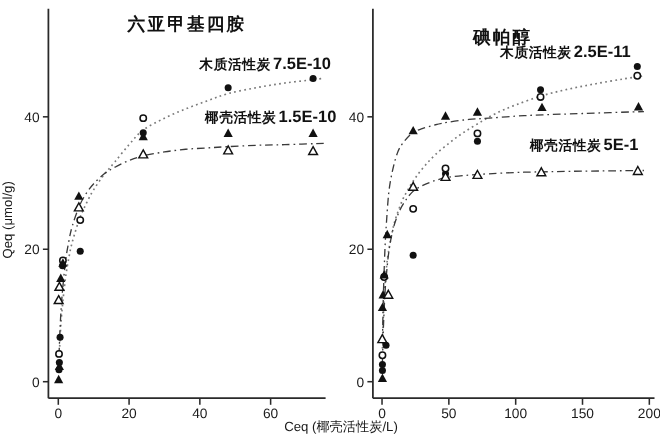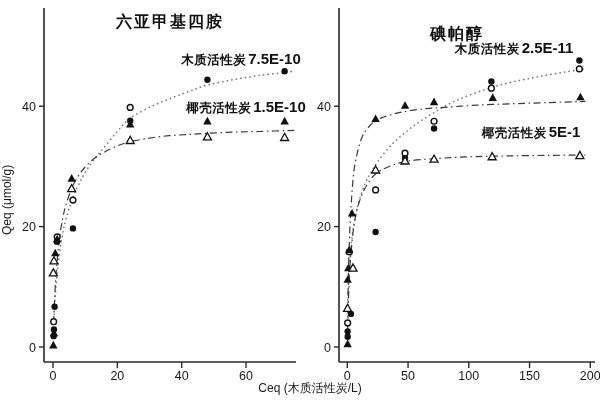--- a/index.html
+++ b/index.html
@@ -127,15 +127,15 @@
   <div class="series-label" style="left:170px;top:98px;width:152px;">
     <span class="cn">椰壳活性炭</span><span class="rate">1.5E-10</span>
   </div>
   <div class="series-label" style="left:438px;top:39px;width:152px;">
     <span class="cn">木质活性炭</span><span class="rate">2.5E-11</span>
   </div>
   <div class="series-label" style="left:455px;top:123px;width:152px;">
     <span class="cn">椰壳活性炭</span><span class="rate">5E-1</span>
   </div>
 
-  <div id="xlabel" class="axis-label">Ceq (木质活性炭/L)</div>
+  <div id="xlabel" class="axis-label">Ceq (椰壳活性炭/L)</div>
   <div id="ylabel" class="axis-label">Qeq (μmol/g)</div>
 </div>
 
 </body></html>

